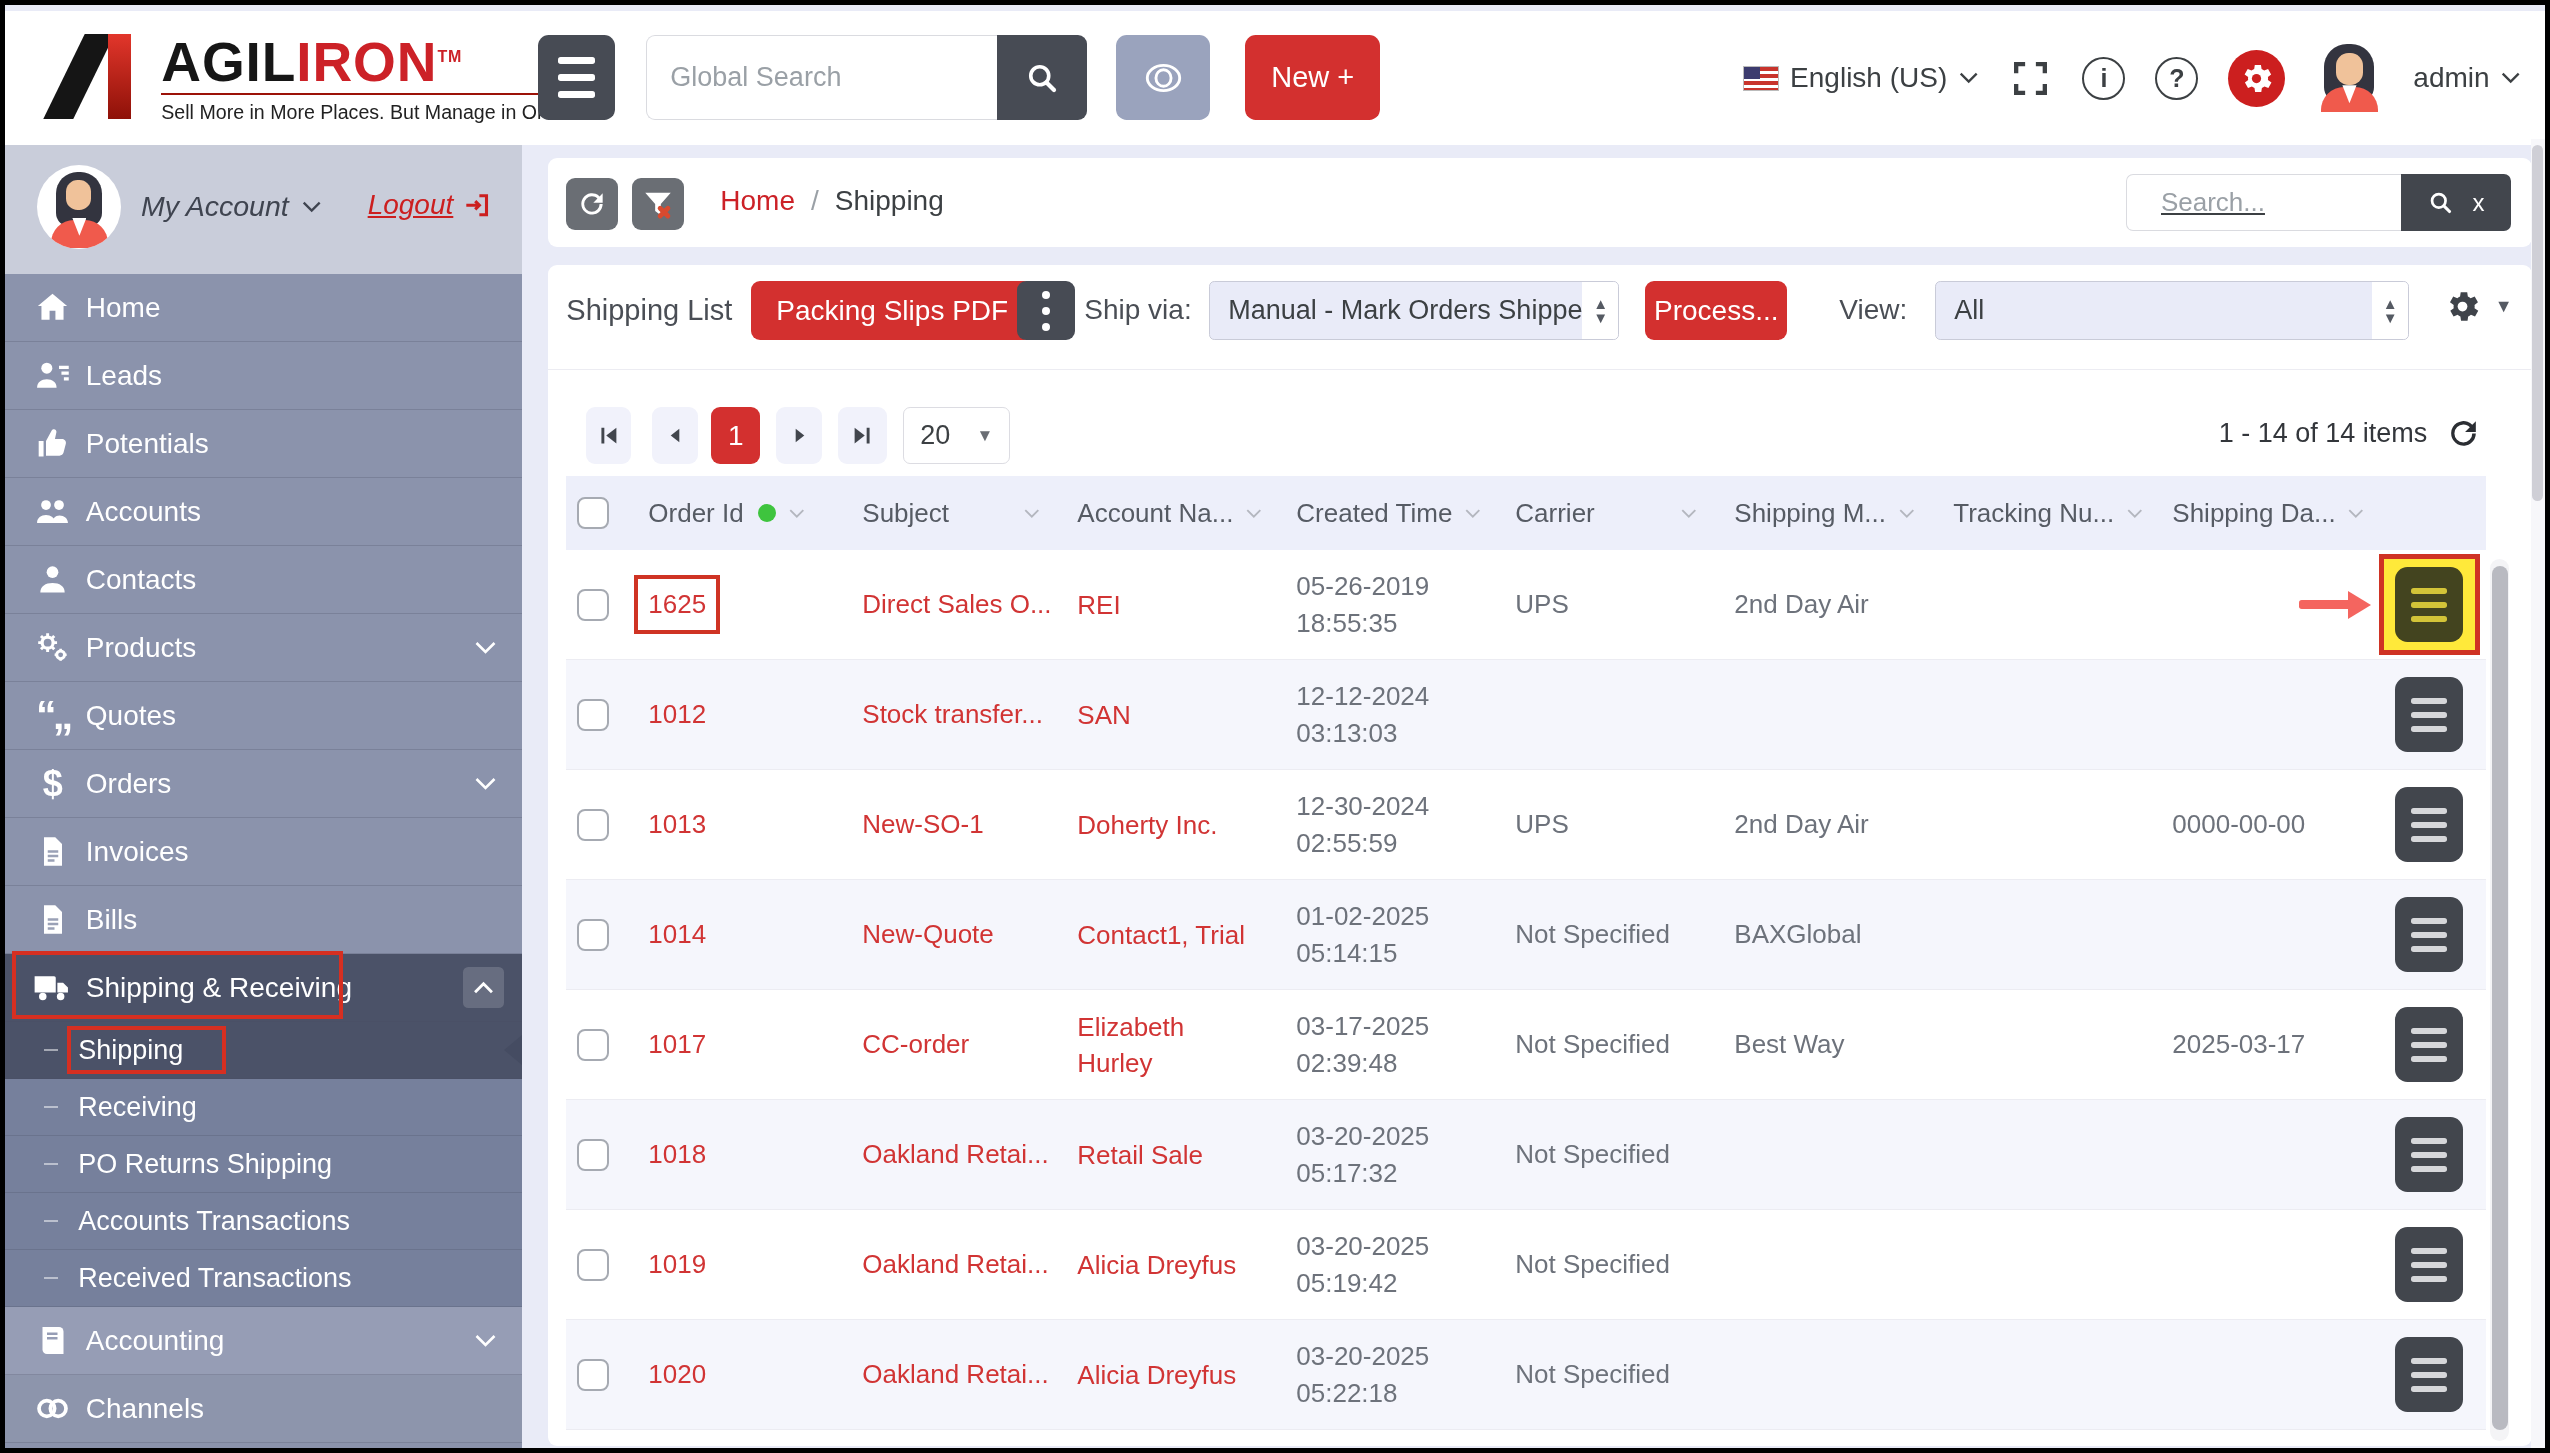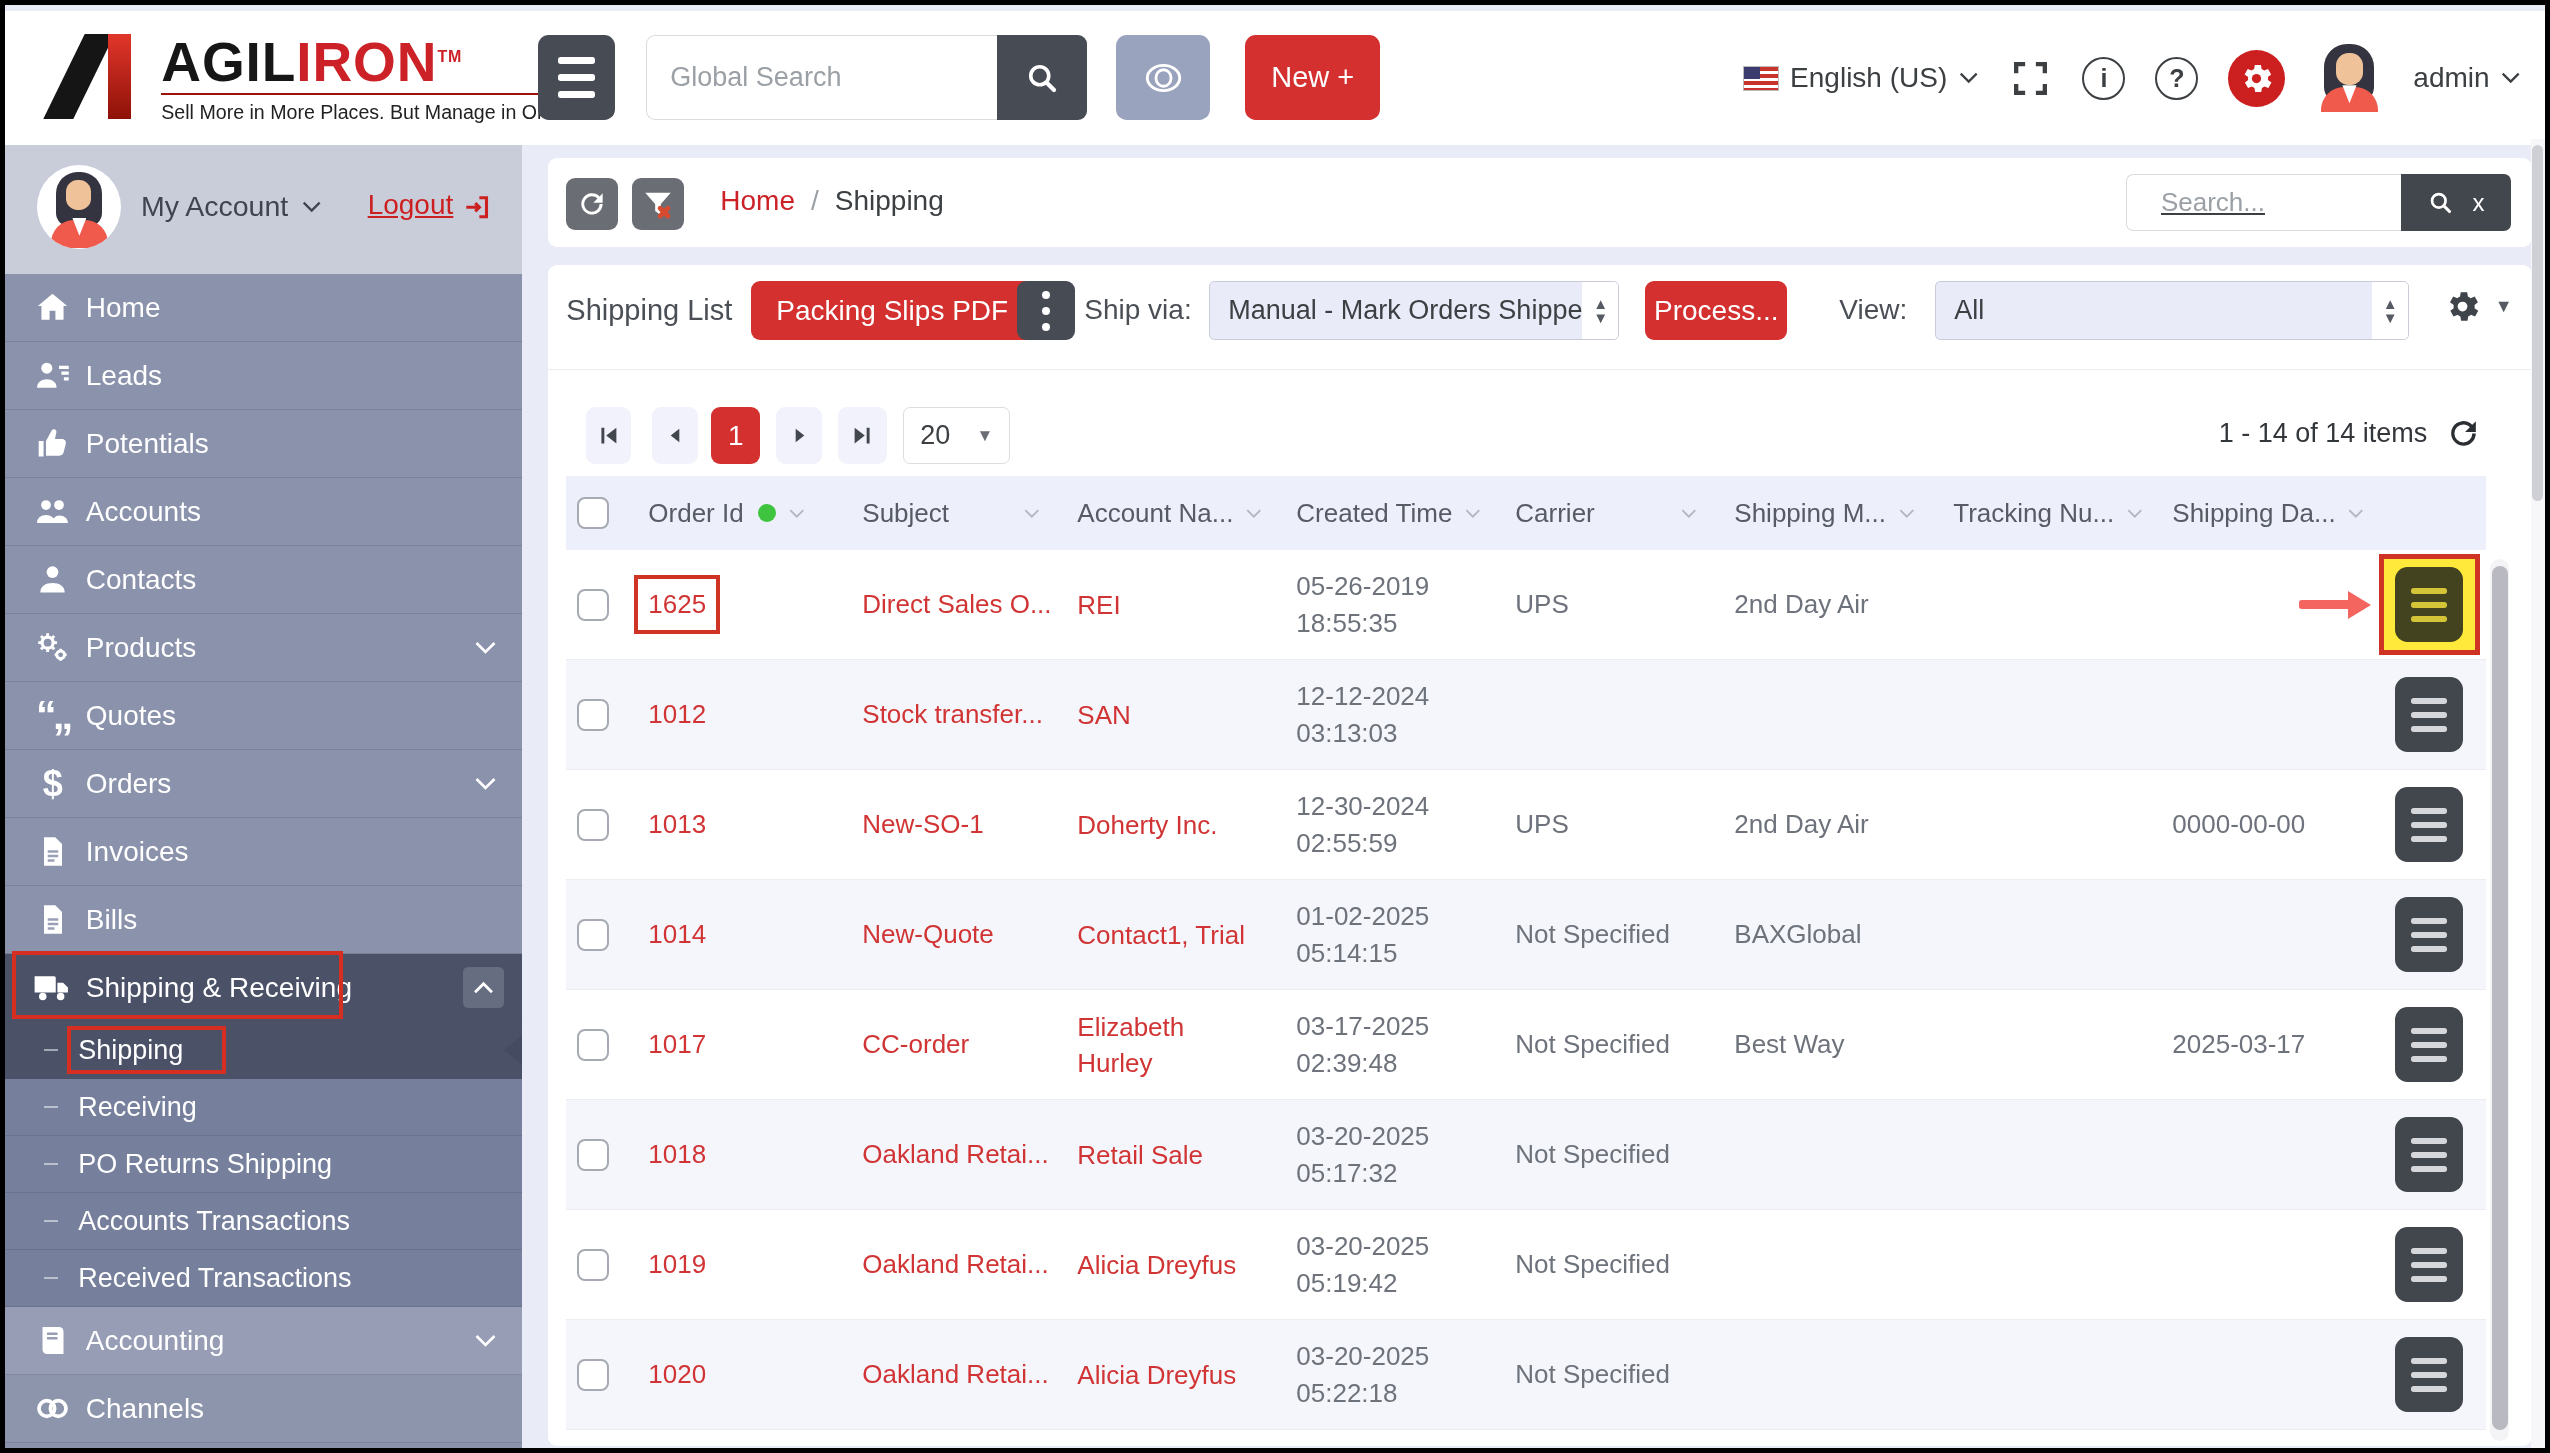--- a/index.html
+++ b/index.html
@@ -39,28 +39,28 @@
   .round-ic { width:43px; height:43px; border:2.7px solid #3c4043; border-radius:50%; display:flex; align-items:center; justify-content:center; font-size:25px; font-weight:700; color:#3c4043; }
   .settings-btn { width:57px; height:57px; background:#cc1f1f; border-radius:50%; display:flex; align-items:center; justify-content:center; border:none; }
   .avatar { position:relative; width:68px; height:68px; overflow:hidden; }
   .avatar .hair { position:absolute; left:9px; top:0; width:50px; height:59px; background:#33343f; border-radius:23px 23px 16px 16px; }
   .avatar .face { position:absolute; left:20.5px; top:9px; width:27px; height:32px; background:#f0c29a; border-radius:12.5px; }
   .avatar .body { position:absolute; left:5.3px; top:43px; width:57px; height:27px; background:#f05a4c; border-radius:23px 23px 0 0; }
   .avatar .collar { position:absolute; left:27px; top:41px; width:14.2px; height:18px; background:#fff; clip-path:polygon(50% 100%,0 0,100% 0); }
 
   
   .sidebar { position:absolute; left:0; top:134px; width:517px; bottom:0; background:#8b93ac; z-index:4; }
-  .account-band { position:relative; height:135px; background:#c9cdda; display:flex; align-items:center; }
+  .account-band { position:relative; height:135px; background:#c9cdda; display:flex; align-items:center;font-style:italic; }
   .s-avatar { position:relative; width:84px; height:84px; border-radius:50%; background:#fff; margin-left:32px; overflow:hidden; }
   .s-avatar .hair { position:absolute; left:18.7px; top:7.1px; width:46px; height:55px; background:#33343f; border-radius:21.4px 21.4px 14.2px 14.2px; }
   .s-avatar .face { position:absolute; left:29px; top:15px; width:25px; height:30px; background:#f0c29a; border-radius:11.6px; }
   .s-avatar .body { position:absolute; left:13.4px; top:55px; width:57px; height:28.5px; background:#f05a4c; border-radius:23px 23px 0 0; }
   .s-avatar .collar { position:absolute; left:35px; top:53px; width:14.2px; height:18px; background:#fff; clip-path:polygon(50% 100%,0 0,100% 0); }
   .account-label { margin-left:19.6px; font-size:28.5px; color:#3f4450; display:flex; align-items:center; gap:12.5px; }
-  .logout { position:absolute; right:30px; top:50px; color:#cc1f1f; font-size:28px; font-weight:500; text-decoration:underline; display:flex; align-items:flex-end; gap:9px; cursor:pointer; }
+  .logout { position:absolute; right:30px; top:50px; color:#cc1f1f; font-size:28px; font-weight:500; text-decoration:underline; display:flex; align-items:center; gap:9px; cursor:pointer; }
 
   .nav-item { position:relative; height:68px; display:flex; align-items:center; border-bottom:0.9px solid rgba(70,75,95,0.25); color:#fff; cursor:pointer; }
   .nav-item .nico { width:41px; margin-left:27px; display:flex; justify-content:center; }
   .nav-item .nlabel { margin-left:12.5px; font-size:28px; }
   .nav-item .nchev { position:absolute; right:23px; }
   .nav-item.active { background:#4b5268; }
   .nav-item .chev-box { position:absolute; right:18px; width:41px; height:41px; background:rgba(255,255,255,0.16); border-radius:5.3px; display:flex; align-items:center; justify-content:center; }
   .glyph-ic { font-size:36px; font-weight:700; color:#fff; line-height:36px; }
   .quotes-ic { font-size:41px; font-weight:800; color:#fff; line-height:27px; letter-spacing:-3.6px; }
 

